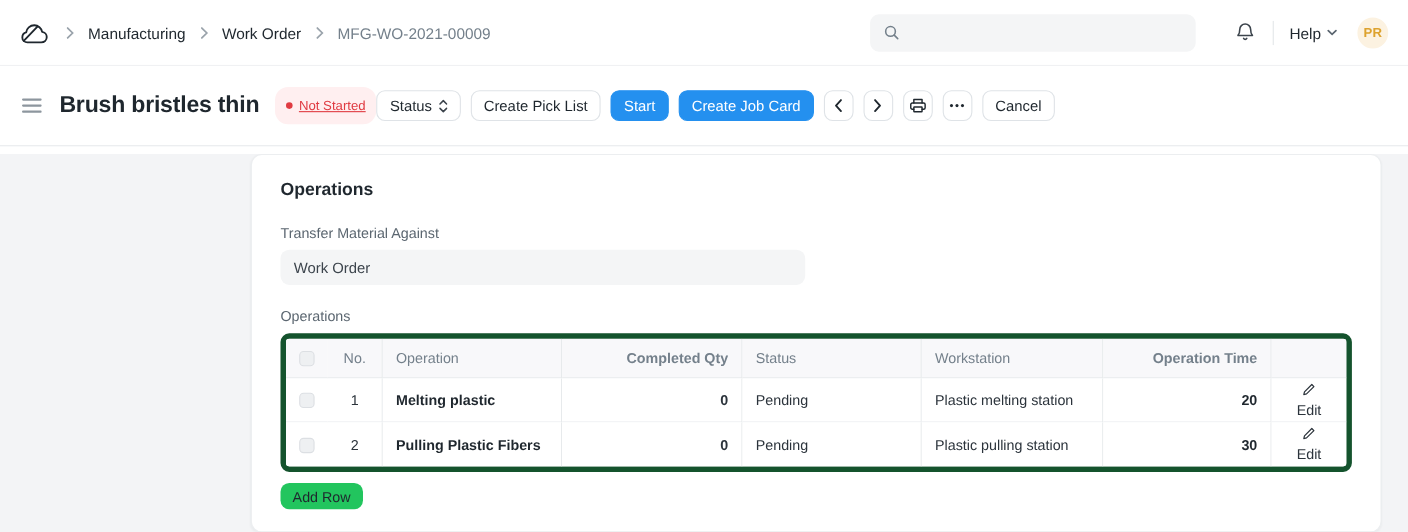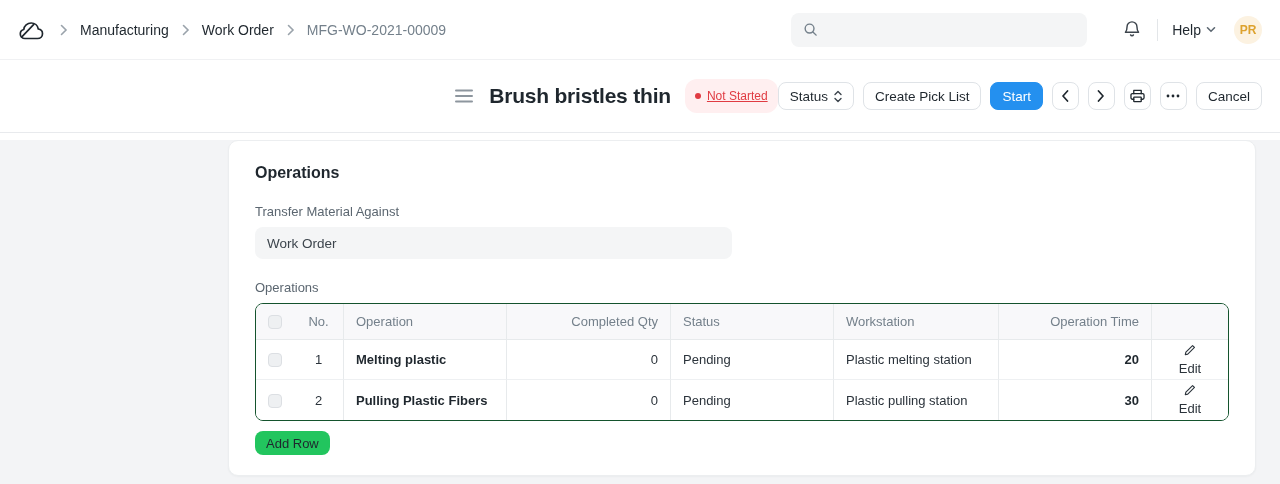--- a/index.html
+++ b/index.html
@@ -50,21 +50,21 @@
   .nav-divider{width:1px;height:22px;background:#e3e6e9;margin:0 14px 0 12px;}
   .help{display:flex;align-items:center;gap:5px;font-size:14px;color:var(--text);cursor:pointer;margin-right:18px;}
   .avatar{
     width:28px;height:28px;border-radius:50%;background:var(--avatar-bg);
     color:var(--avatar-text);font-size:12px;font-weight:700;
     display:flex;align-items:center;justify-content:center;cursor:pointer;user-select:none;
   }
 
   
   .page-head{
-    height:73px;display:flex;align-items:center;justify-content:flex-end;
+    height:73px;display:flex;align-items:center;justify-content:flex-start;
     padding:0 18px;background:#fff;border-bottom:1px solid #e8eaed;
   }
   .head-left{display:flex;align-items:center;gap:14px;}
   .menu-toggle{background:none;border:none;cursor:pointer;padding:4px 2px;display:flex;}
   .page-title{font-size:21px;font-weight:700;letter-spacing:-0.2px;color:var(--text);}
   .badge{
     display:inline-flex;align-items:center;gap:6px;background:var(--badge-bg);
     color:var(--badge-text);font-size:12px;border-radius:12px;height:34px;padding:0 10px;
     white-space:nowrap;
     text-decoration:underline;
@@ -87,32 +87,32 @@
     padding:23px 26px 20px 26px;
   }
   .section-title{font-size:16px;font-weight:700;color:var(--text);}
   .field-label{font-size:13px;color:#5b6670;margin-top:22px;}
   .field{
     margin-top:8px;width:477px;height:32px;background:var(--field-bg);border-radius:8px;
     display:flex;align-items:center;padding:0 12px;font-size:13.5px;color:#3c444c;cursor:pointer;
   }
   .grid-label{font-size:13px;color:#5b6670;margin-top:21px;}
 
-  .grid-wrap{margin-top:8px;border:1px solid #14532d;border-radius:8px;overflow:hidden;}
+  .grid-wrap{margin-top:8px;border:5px solid #14532d;border-radius:8px;overflow:hidden;}
   table{width:100%;border-collapse:separate;border-spacing:0;font-size:13px;}
   th,td{padding:0 12px;font-weight:400;}
   thead th{
     height:36px;background:#f8f8fa;color:var(--muted);text-align:left;
     border-bottom:1px solid #e7eaec;
   }
   tbody td{height:40px;background:#fff;color:#2b333b;}
   tbody tr:first-child td{border-bottom:1px solid #eef0f2;}
   .b-r{border-right:1px solid #e7eaec;}
   .c-center{text-align:center;}
-  .c-right{text-align:right;}
+  .c-right{text-align:right;font-weight:bold;}
   td.op-name{font-weight:700;color:var(--text);}
   td.time-val{font-weight:700;color:var(--text);}
   .checkbox{
     width:14px;height:14px;border-radius:4px;background:#eef0f2;border:1px solid #dcdfe3;
     display:inline-block;vertical-align:middle;cursor:pointer;
   }
   .edit-btn{
     background:none;border:none;cursor:pointer;font-family:inherit;font-size:13px;color:#2b333b;
     display:inline-flex;align-items:center;gap:5px;margin:0 auto;flex-direction:column;
   }
@@ -204,20 +204,21 @@
     <button class="btn">
       <span>Status</span>
       <span>
         <svg width="8" height="13" viewBox="0 0 8 13" fill="none" stroke="#3c444c" stroke-width="1.4" stroke-linecap="round" stroke-linejoin="round">
             <path d="M1 4.5 4 1.5l3 3M1 8.5l3 3 3-3"></path>
           </svg>
       </span>
     </button>
     <button class="btn">Create Pick List</button>
     <button class="btn primary">Start</button>
+    <button class="btn primary">Create Job Card</button>
     <button class="btn icon-btn">
       <span>
         <svg width="8" height="12" viewBox="0 0 8 12" fill="none" stroke="#1f272e" stroke-width="1.7" stroke-linecap="round" stroke-linejoin="round">
             <path d="M6.5 1 2 6l4.5 5"></path>
           </svg>
       </span>
     </button>
     <button class="btn icon-btn">
       <span>
         <svg width="8" height="12" viewBox="0 0 8 12" fill="none" stroke="#1f272e" stroke-width="1.7" stroke-linecap="round" stroke-linejoin="round">

